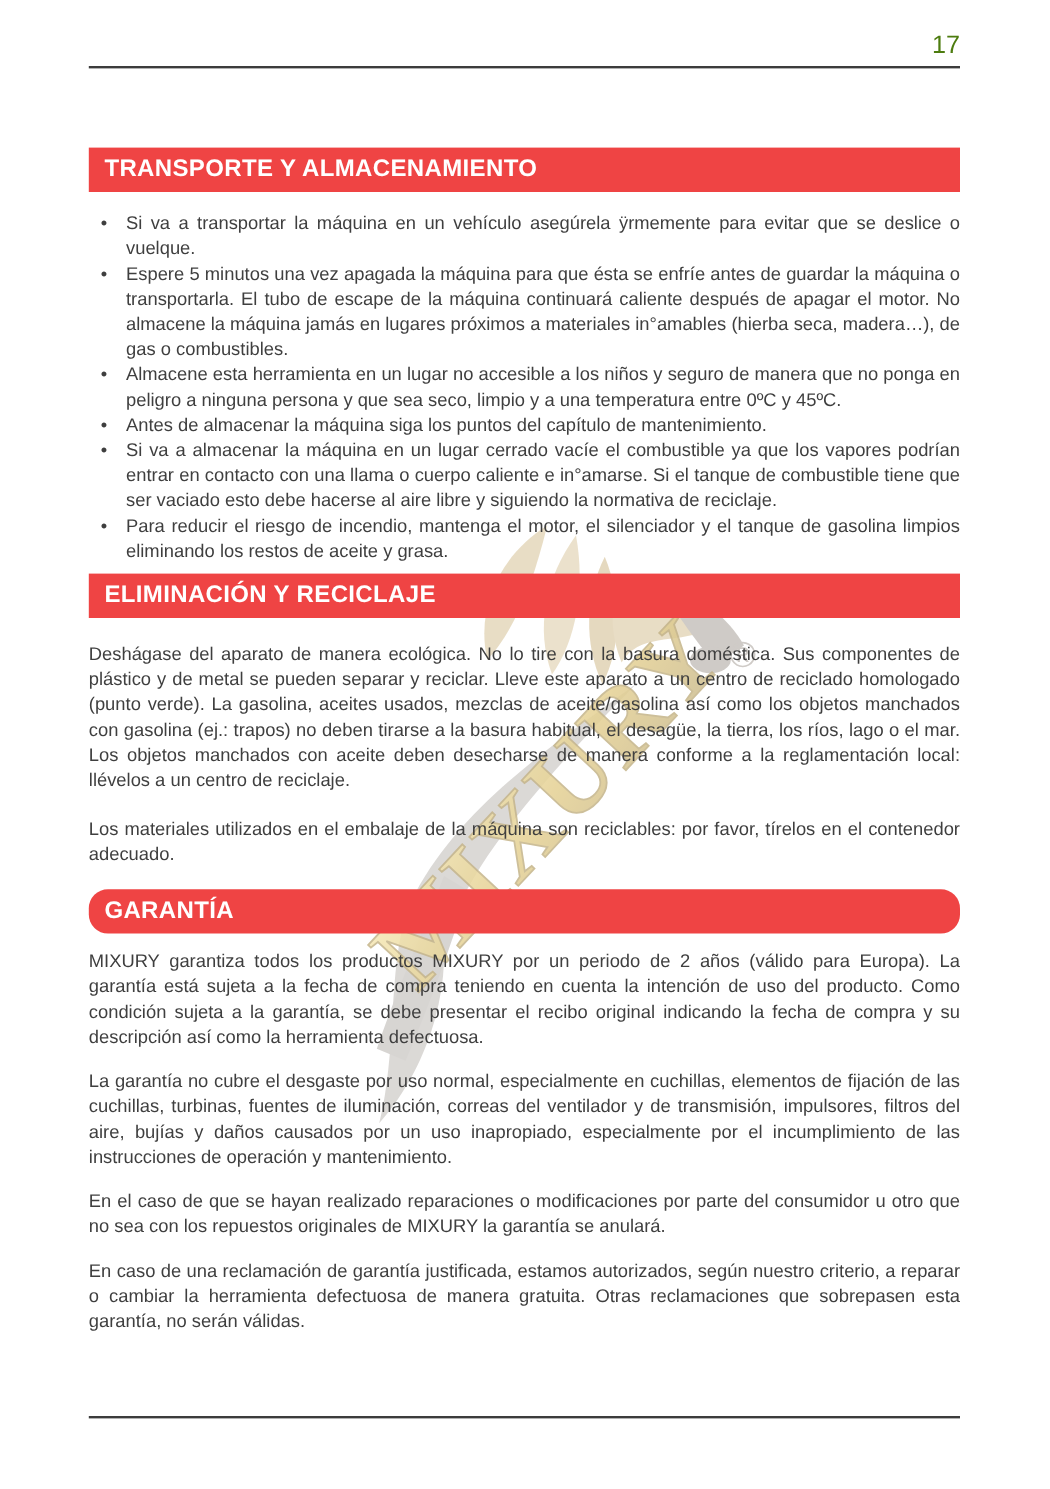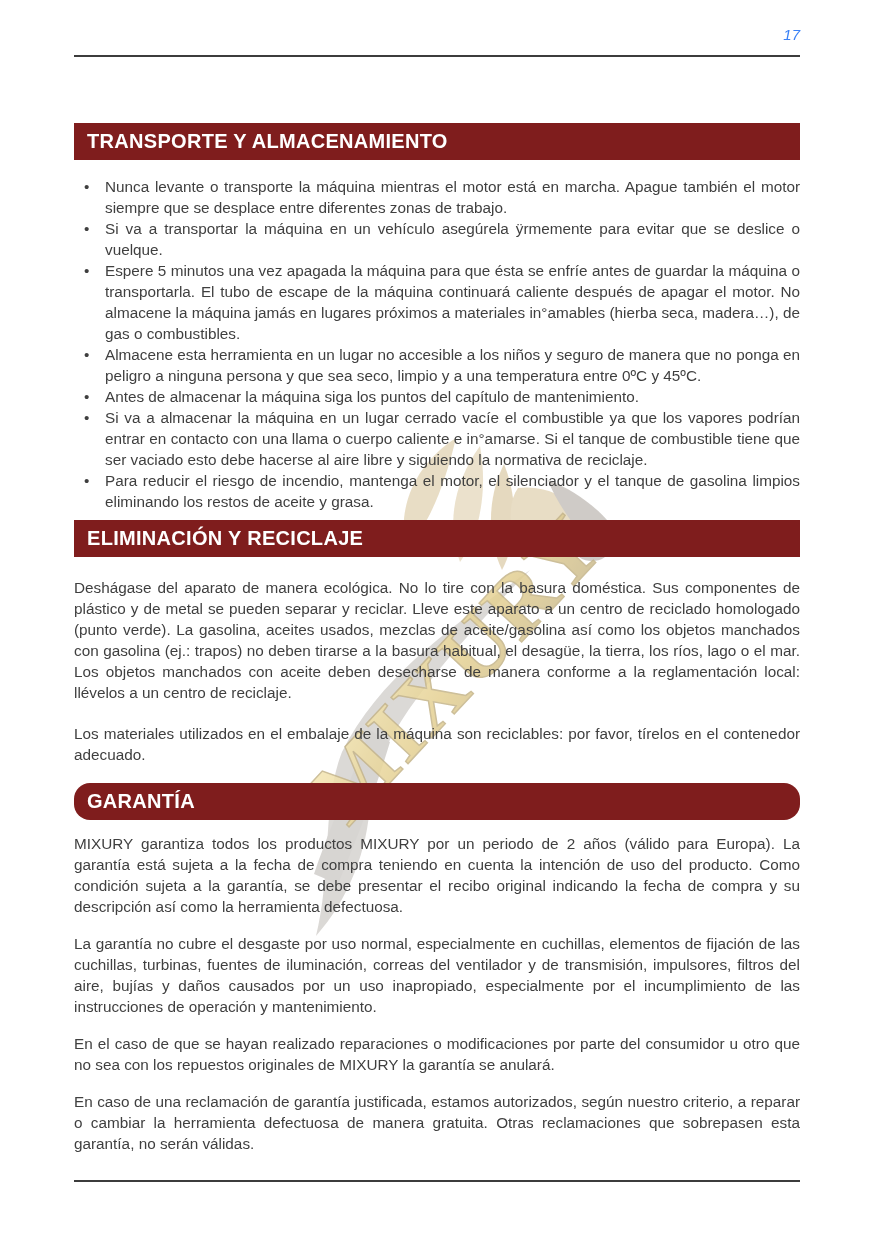--- a/index.html
+++ b/index.html
@@ -12,31 +12,31 @@
     overflow:hidden;
   }
   
   .watermark{
     position:absolute;left:220px;top:430px;width:540px;height:530px;
     z-index:0;opacity:.5;pointer-events:none;
   }
   
   .pageno{
     position:absolute;top:26px;right:75px;z-index:1;
-    font-size:15px;color:#3b82f6;font-style:italic;
+    font-size:21px;color:#4d7c0f;
   }
   .rule{position:absolute;left:74px;right:75px;height:2px;background:#3c3c3c;z-index:1;}
   .rule-top{top:55px;}
   .rule-bottom{top:1180px;}
   
   main{
     position:absolute;top:123px;left:74px;width:726px;z-index:1;
   }
   .bar{
-    margin:0;background:#7f1d1d;color:#ffffff;
+    margin:0;background:#ef4444;color:#ffffff;
     font-size:20px;font-weight:700;letter-spacing:.3px;
     line-height:37px;height:37px;padding:0 0 0 13px;
   }
   section.s2 .bar{margin-top:8px;}
   section.s3 .bar{margin-top:18px;border-radius:16px;}
   ul{
     list-style:none;margin:16px 0 0 0;padding:0;
     font-size:15.3px;line-height:21px;
   }
   li{
@@ -98,21 +98,20 @@
   </svg>
 
   <div class="pageno">17</div>
   <div class="rule rule-top"></div>
 
   <main>
 
     <section class="s1">
       <h2 class="bar">TRANSPORTE Y ALMACENAMIENTO</h2>
       <ul>
-        <li>Nunca levante o transporte la máquina mientras el motor está en marcha. Apague también el motor siempre que se desplace entre diferentes zonas de trabajo.</li>
         <li>Si va a transportar la máquina en un vehículo asegúrela ÿrmemente para evitar que se deslice o vuelque.</li>
         <li>Espere 5 minutos una vez apagada la máquina para que ésta se enfríe antes de guardar la máquina o transportarla. El tubo de escape de la máquina continuará caliente después de apagar el motor. No almacene la máquina jamás en lugares próximos a materiales in°amables (hierba seca, madera…), de gas o combustibles.</li>
         <li>Almacene esta herramienta en un lugar no accesible a los niños y seguro de manera que no ponga en peligro a ninguna persona y que sea seco, limpio y a una temperatura entre 0ºC y 45ºC.</li>
         <li>Antes de almacenar la máquina siga los puntos del capítulo de mantenimiento.</li>
         <li>Si va a almacenar la máquina en un lugar cerrado vacíe el combustible ya que los vapores podrían entrar en contacto con una llama o cuerpo caliente e in°amarse. Si el tanque de combustible tiene que ser vaciado esto debe hacerse al aire libre y siguiendo la normativa de reciclaje.</li>
         <li>Para reducir el riesgo de incendio, mantenga el motor, el silenciador y el tanque de gasolina limpios eliminando los restos de aceite y grasa.</li>
       </ul>
     </section>
 
     <section class="s2">

